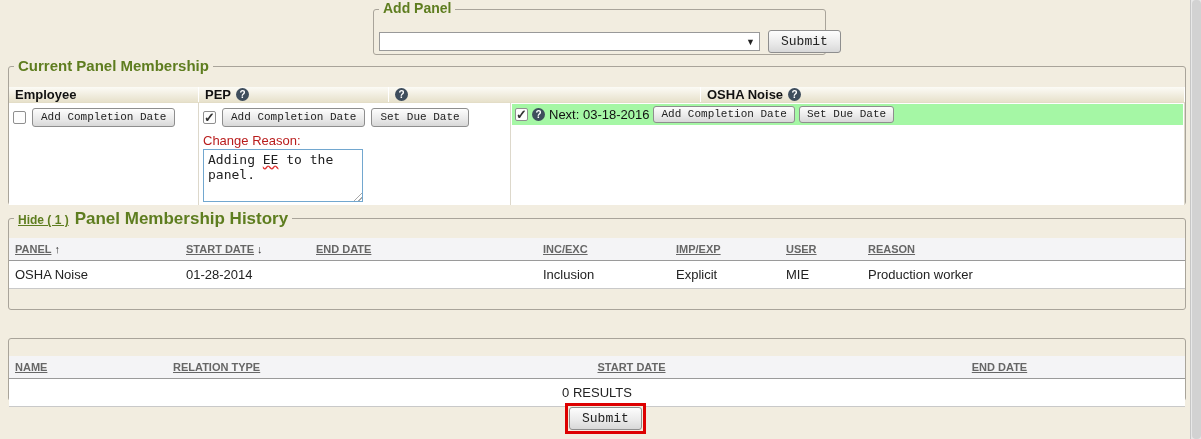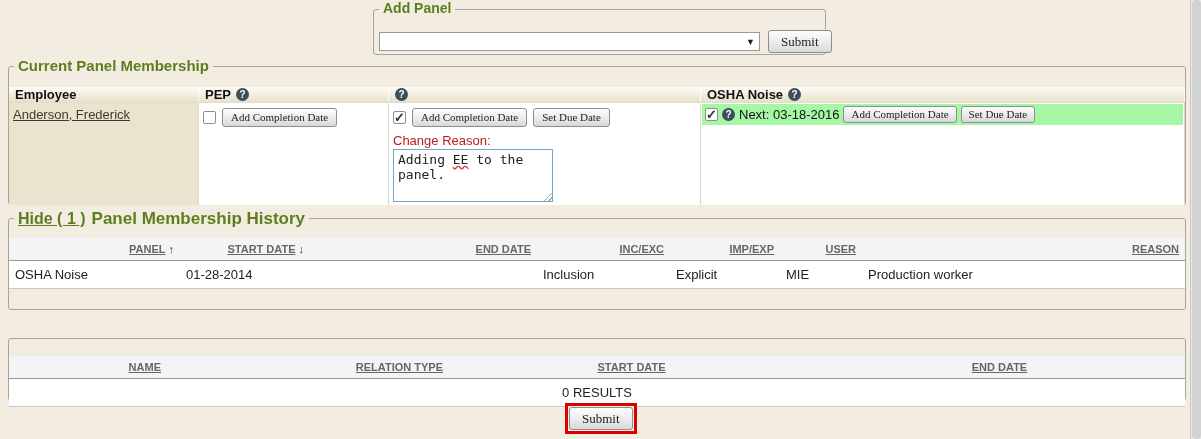--- a/index.html
+++ b/index.html
@@ -26,32 +26,32 @@
     padding:0 4px;
     color:#5E7D1F;
     font-weight:bold;
     white-space:nowrap;
     display:flex;
     align-items:baseline;
     gap:6px;
   }
   .legend .hide-link {
     color:#5E7D1F;
-    font-size:16px;
+    font-size:12px;
     font-weight:bold;
     text-decoration:underline;
     cursor:pointer;
     text-align:center;
   }
   .legend .title-lg { font-size:17px; }
   .legend .title-md { font-size:15px; }
   .legend .title-sm { font-size:14px; }
   
   .btn {
-    font-family:Liberation Serif, serif;
+    font-family:Liberation Mono, monospace;
     font-size:11px;
     color:#222;
     background:linear-gradient(#FDFDFD,#E9E9E9 60%,#D8D8D8);
     border:1px solid #8E8E8E;
     border-radius:3px;
     padding:2px 8px;
     height:19px;
     line-height:13px;
     cursor:pointer;
     white-space:nowrap;
@@ -154,21 +154,21 @@
     margin:1px 0 0 0;
   }
   .green-band .next-text { font-size:13px; color:#111; white-space:nowrap; }
   .green-band .btn { height:17px; padding:1px 7px; line-height:13px; }
   
   .history { left:8px; top:218px; width:1178px; height:92px; }
   .employer { left:8px; top:338px; width:1178px; height:63px; }
   .h-table { position:absolute; left:0; top:19px; right:0; border-collapse:collapse; width:100%; table-layout:fixed; }
   .h-table th {
     font-size:11px; font-weight:bold; color:#666;
-    text-align:right;
+    text-align:left;
     background:#F4F4F6;
     border-bottom:1px solid #9A9A9A;
     padding:4px 6px;
     height:22px;
   }
   .h-table th .hlink { text-decoration:underline; cursor:pointer; }
   .sort-arrow { color:#333; font-size:11px; margin-left:3px; text-decoration:none; display:inline-block; }
   .h-table td { font-size:13px; color:#222; padding:6px 6px; background:#FFF; border-bottom:1px solid #C9C9C9; }
   .h-foot {
     background:#F5F5F7;
@@ -233,23 +233,20 @@
       </div>
       <div class="m-cell c-bbp">
         <span class="help">?</span>
       </div>
       <div class="m-cell c-noise">
         <span>OSHA Noise</span>
         <span class="help">?</span>
       </div>
     </div>
     <div class="m-body">
-      <div class="m-cell c-emp">
-        <span class="emp-link">Anderson, Frederick</span>
-      </div>
       <div class="m-cell c-pep">
         <div class="ctl-row">
           <span class="checkbox"></span>
           <button class="btn">Add Completion Date</button>
         </div>
       </div>
       <div class="m-cell c-bbp">
         <div class="ctl-row">
           <span class="checkbox checked"></span>
           <button class="btn">Add Completion Date</button>

